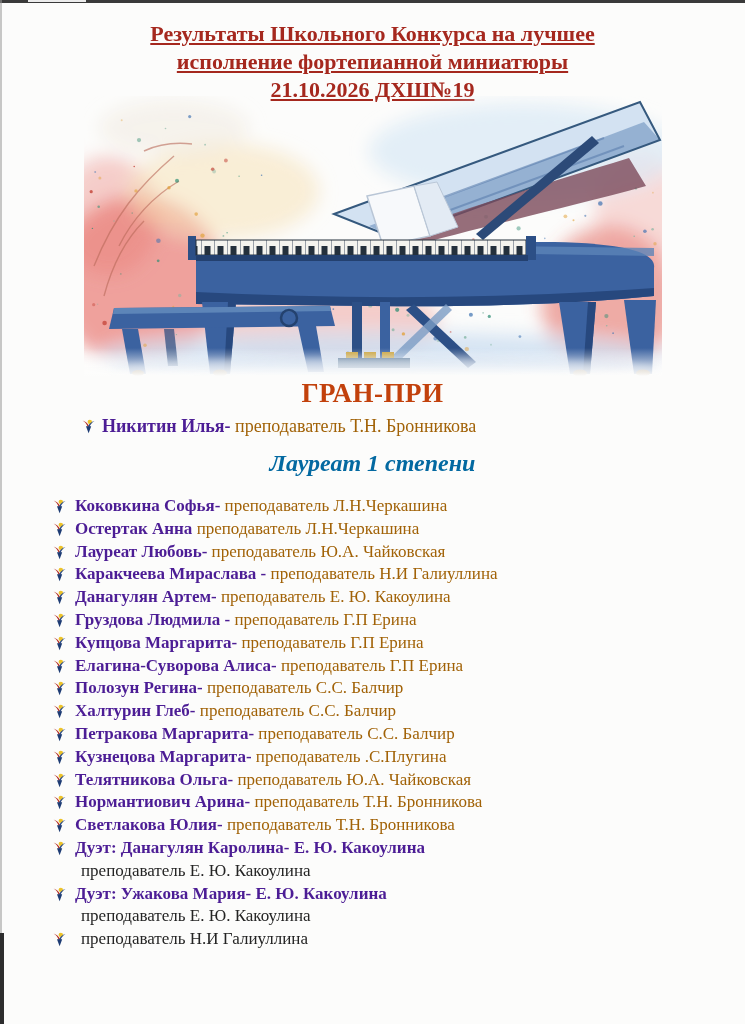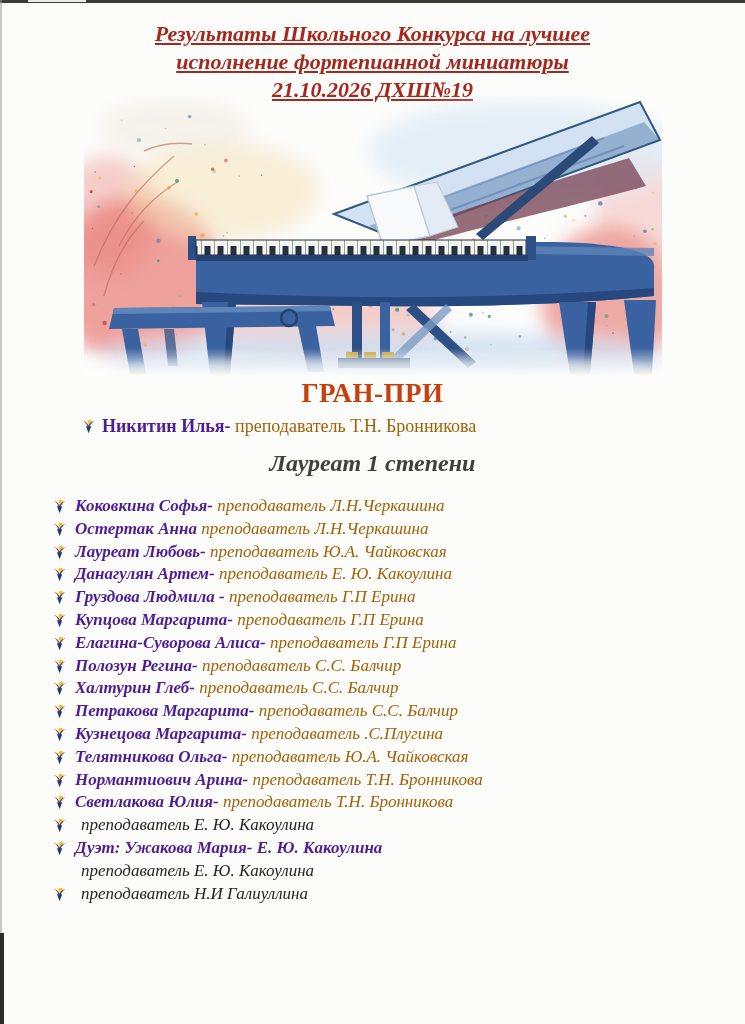--- a/index.html
+++ b/index.html
@@ -10,35 +10,35 @@
     color:#222;
   }
   
   .scan-edge-top{position:absolute;top:0;left:0;width:745px;height:3px;background:#3a3a3a;}
   .scan-edge-top-notch{position:absolute;top:0;left:28px;width:58px;height:2px;background:#ececec;}
   .scan-edge-left{position:absolute;top:0;left:0;width:2px;height:1024px;background:#9a9a9a;opacity:.55;}
   .scan-edge-left-dark{position:absolute;left:0;top:933px;bottom:0;width:4px;background:#2d2d2d;}
   
   .title-block{padding-top:20px;text-align:center;line-height:28px;}
   .title-line{font-size:22px;font-weight:bold;color:#a5281e;}
-  .title-line span{text-decoration:underline;font-style:italic;}
+  .title-line span{text-decoration:underline;}
   
   .illustration{width:578px;height:280px;margin:-8px auto 0 auto;position:relative;}
   .illustration svg{display:block;width:100%;height:100%;}
   
   .granprix-heading{margin-top:2px;text-align:center;font-size:27px;line-height:30px;
     font-weight:bold;color:#c2410c;letter-spacing:.5px;}
   .laureate-heading{margin-top:11px;text-align:center;font-size:24px;line-height:30px;
-    font-weight:bold;font-style:italic;color:#404040;}
+    font-weight:bold;font-style:italic;color:#0369a1;}
   
   .entry-row{margin:7px 0 0 82px;font-size:18px;line-height:22px;}
   .nm{font-weight:bold;color:#4c1d95;}
   .tc{color:#a16207;}
   .bullet{display:inline-block;width:13px;height:15px;margin-right:7px;vertical-align:-2px;}
-  ul.laureates{list-style:none;margin:17px 0 0 0;padding:0 16px 0 54px;font-style:italic;}
+  ul.laureates{list-style:none;margin:17px 0 0 0;padding:0 16px 0 54px;}
   ul.laureates li{position:relative;font-size:17px;line-height:22.8px;padding-left:21px;}
   ul.laureates li > svg.bullet{position:absolute;left:-1px;top:4px;margin:0;}
   .second-line{padding-left:6px;color:#242424;}
 </style>
 </head>
 <body>
 
 <div class="scan-edge-top"></div>
 <div class="scan-edge-top-notch"></div>
 <div class="scan-edge-left"></div>
@@ -283,20 +283,26 @@
         <circle cx="8.4" cy="3" r="2.4" fill="#edc32a"></circle>
         <path d="M0.6 1.6 C3.4 3.4 5.2 5.6 6.1 8.6 L7.8 8.1 C6.6 5 4 2.6 0.6 1.6 Z" fill="#b5342a"></path>
         <path d="M13.4 2.2 C10.6 4 8.9 6 8.2 8.6 L6.5 8.1 C7.7 5.2 10.2 3 13.4 2.2 Z" fill="#2a4a85"></path>
         <path d="M4.3 7.6 L9.9 7.6 L7.1 15.4 Z" fill="#1e3c74"></path>
       </svg><span class="nm">Лауреат Любовь-</span> <span class="tc">преподаватель Ю.А. Чайковская</span></li>
     <li><svg class="bullet" viewBox="0 0 14 16">
         <circle cx="8.4" cy="3" r="2.4" fill="#edc32a"></circle>
         <path d="M0.6 1.6 C3.4 3.4 5.2 5.6 6.1 8.6 L7.8 8.1 C6.6 5 4 2.6 0.6 1.6 Z" fill="#b5342a"></path>
         <path d="M13.4 2.2 C10.6 4 8.9 6 8.2 8.6 L6.5 8.1 C7.7 5.2 10.2 3 13.4 2.2 Z" fill="#2a4a85"></path>
         <path d="M4.3 7.6 L9.9 7.6 L7.1 15.4 Z" fill="#1e3c74"></path>
+      </svg><span class="nm">Каракчеева Мираслава -</span> <span class="tc">преподаватель Н.И Галиуллина</span></li>
+    <li><svg class="bullet" viewBox="0 0 14 16">
+        <circle cx="8.4" cy="3" r="2.4" fill="#edc32a"></circle>
+        <path d="M0.6 1.6 C3.4 3.4 5.2 5.6 6.1 8.6 L7.8 8.1 C6.6 5 4 2.6 0.6 1.6 Z" fill="#b5342a"></path>
+        <path d="M13.4 2.2 C10.6 4 8.9 6 8.2 8.6 L6.5 8.1 C7.7 5.2 10.2 3 13.4 2.2 Z" fill="#2a4a85"></path>
+        <path d="M4.3 7.6 L9.9 7.6 L7.1 15.4 Z" fill="#1e3c74"></path>
       </svg><span class="nm">Данагулян Артем-</span> <span class="tc">преподаватель Е. Ю. Какоулина</span></li>
     <li><svg class="bullet" viewBox="0 0 14 16">
         <circle cx="8.4" cy="3" r="2.4" fill="#edc32a"></circle>
         <path d="M0.6 1.6 C3.4 3.4 5.2 5.6 6.1 8.6 L7.8 8.1 C6.6 5 4 2.6 0.6 1.6 Z" fill="#b5342a"></path>
         <path d="M13.4 2.2 C10.6 4 8.9 6 8.2 8.6 L6.5 8.1 C7.7 5.2 10.2 3 13.4 2.2 Z" fill="#2a4a85"></path>
         <path d="M4.3 7.6 L9.9 7.6 L7.1 15.4 Z" fill="#1e3c74"></path>
       </svg><span class="nm">Груздова Людмила -</span> <span class="tc">преподаватель Г.П Ерина</span></li>
     <li><svg class="bullet" viewBox="0 0 14 16">
         <circle cx="8.4" cy="3" r="2.4" fill="#edc32a"></circle>
         <path d="M0.6 1.6 C3.4 3.4 5.2 5.6 6.1 8.6 L7.8 8.1 C6.6 5 4 2.6 0.6 1.6 Z" fill="#b5342a"></path>
@@ -349,21 +355,21 @@
         <circle cx="8.4" cy="3" r="2.4" fill="#edc32a"></circle>
         <path d="M0.6 1.6 C3.4 3.4 5.2 5.6 6.1 8.6 L7.8 8.1 C6.6 5 4 2.6 0.6 1.6 Z" fill="#b5342a"></path>
         <path d="M13.4 2.2 C10.6 4 8.9 6 8.2 8.6 L6.5 8.1 C7.7 5.2 10.2 3 13.4 2.2 Z" fill="#2a4a85"></path>
         <path d="M4.3 7.6 L9.9 7.6 L7.1 15.4 Z" fill="#1e3c74"></path>
       </svg><span class="nm">Светлакова Юлия-</span> <span class="tc">преподаватель Т.Н. Бронникова</span></li>
     <li><svg class="bullet" viewBox="0 0 14 16">
         <circle cx="8.4" cy="3" r="2.4" fill="#edc32a"></circle>
         <path d="M0.6 1.6 C3.4 3.4 5.2 5.6 6.1 8.6 L7.8 8.1 C6.6 5 4 2.6 0.6 1.6 Z" fill="#b5342a"></path>
         <path d="M13.4 2.2 C10.6 4 8.9 6 8.2 8.6 L6.5 8.1 C7.7 5.2 10.2 3 13.4 2.2 Z" fill="#2a4a85"></path>
         <path d="M4.3 7.6 L9.9 7.6 L7.1 15.4 Z" fill="#1e3c74"></path>
-      </svg><div class="second-line">преподаватель Е. Ю. Какоулина</div></li>
+      </svg><span class="nm">Дуэт: Данагулян Каролина- Е. Ю. Какоулина</span><div class="second-line">преподаватель Е. Ю. Какоулина</div></li>
     <li><svg class="bullet" viewBox="0 0 14 16">
         <circle cx="8.4" cy="3" r="2.4" fill="#edc32a"></circle>
         <path d="M0.6 1.6 C3.4 3.4 5.2 5.6 6.1 8.6 L7.8 8.1 C6.6 5 4 2.6 0.6 1.6 Z" fill="#b5342a"></path>
         <path d="M13.4 2.2 C10.6 4 8.9 6 8.2 8.6 L6.5 8.1 C7.7 5.2 10.2 3 13.4 2.2 Z" fill="#2a4a85"></path>
         <path d="M4.3 7.6 L9.9 7.6 L7.1 15.4 Z" fill="#1e3c74"></path>
       </svg><span class="nm">Дуэт: Ужакова Мария- Е. Ю. Какоулина</span><div class="second-line">преподаватель Е. Ю. Какоулина</div></li>
     <li><svg class="bullet" viewBox="0 0 14 16">
         <circle cx="8.4" cy="3" r="2.4" fill="#edc32a"></circle>
         <path d="M0.6 1.6 C3.4 3.4 5.2 5.6 6.1 8.6 L7.8 8.1 C6.6 5 4 2.6 0.6 1.6 Z" fill="#b5342a"></path>
         <path d="M13.4 2.2 C10.6 4 8.9 6 8.2 8.6 L6.5 8.1 C7.7 5.2 10.2 3 13.4 2.2 Z" fill="#2a4a85"></path>

